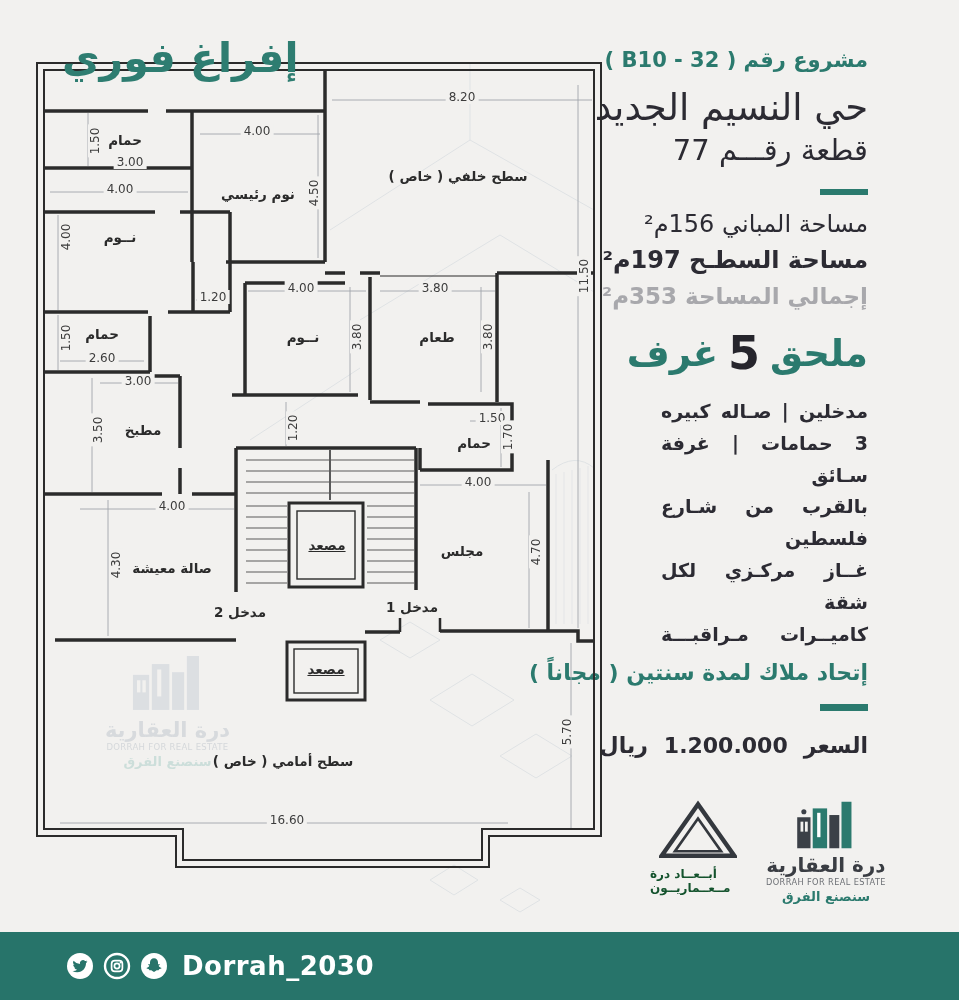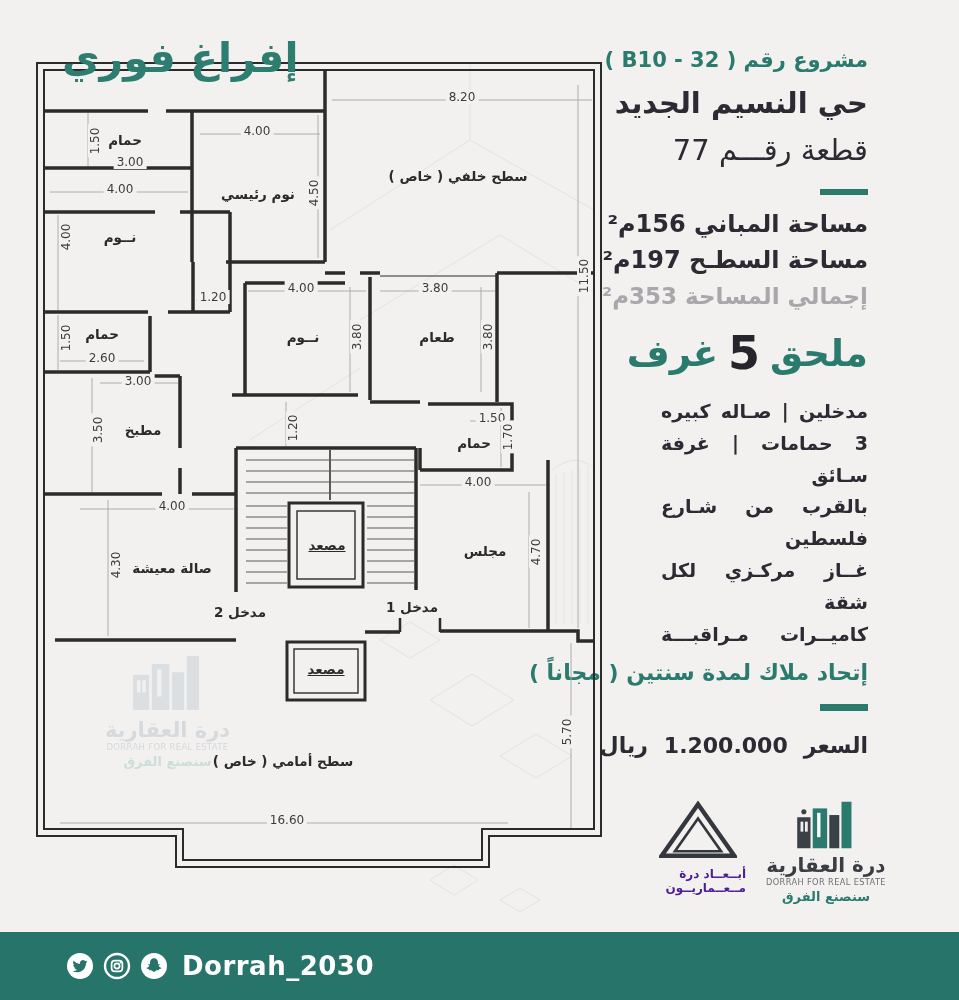--- a/index.html
+++ b/index.html
@@ -11,38 +11,38 @@
   .rlab,.dlab,.vlab{position:absolute;transform:translate(-50%,-50%);white-space:nowrap;color:#2b2b2b;}
   .rlab{font-size:13.5px;font-weight:bold;}
   .dlab,.vlab{font-size:12px;color:#3c3c3c;background:#f2f1ef;padding:0 3px;}
   .vlab{transform:translate(-50%,-50%) rotate(-90deg);}
   
   .rt{right:91px;text-align:right;direction:rtl;color:#2c2b33;}
   .teal{color:#2b7a6e;}
   .gray{color:#a8a8ac;}
   .bar{position:absolute;right:91px;width:48px;background:#2b7a6e;}
   .proj{top:48px;font-size:21px;font-weight:bold;}
-  .district{top:86px;font-size:29px;font-weight:bold;}
+  .district{top:86px;font-size:37px;font-weight:normal;}
   .plot{top:133px;font-size:29px;font-weight:normal;}
-  .area1{top:210px;font-size:24px;font-weight:bold;}
+  .area1{top:210px;font-size:24px;font-weight:normal;}
   .area2{top:246px;font-size:24px;font-weight:bold;}
   .area3{top:283px;font-size:23px;font-weight:bold;}
   .annex{top:330px;display:flex;flex-direction:row;gap:10px;align-items:center;}
   .annex .w{font-size:37px;font-weight:bold;color:#2b7a6e;}
   .annex .n{font-size:46px;font-weight:bold;color:#26252c;line-height:1;}
   .features{top:396px;width:207px;}
   .features div{font-size:19px;font-weight:bold;line-height:31.8px;
                 text-align:justify;text-align-last:justify;}
   .union{top:660px;font-size:22px;font-weight:bold;}
   .price{top:733px;display:flex;flex-direction:row;gap:16px;align-items:baseline;
          font-size:22px;font-weight:bold;}
   
   .title{left:62px;top:34px;font-size:41px;font-weight:bold;color:#2e7d71;z-index:5;}
   
-  .abaad{left:650px;top:797px;width:96px;text-align:right;color:#4c1d95;}
+  .abaad{left:650px;top:797px;width:96px;text-align:left;color:#14532d;}
   .abaad .l1{font-size:12px;font-weight:bold;margin-top:4px;}
   .abaad .l2{font-size:12px;font-weight:bold;letter-spacing:1px;}
   .dorrah{left:766px;top:799px;width:120px;text-align:center;}
   .dorrah .nm{font-size:20px;font-weight:bold;color:#3a3d43;margin-top:2px;}
   .dorrah .en{font-size:8.2px;color:#6d7075;letter-spacing:.4px;}
   .dorrah .sl{font-size:13px;font-weight:bold;color:#2b7a6e;margin-top:2px;}
   
   .plan-wm{left:95px;top:656px;width:145px;text-align:center;z-index:1;}
   .plan-wm .nm{font-size:21px;font-weight:bold;color:#d7dadd;}
   .plan-wm .en{font-size:8.5px;color:#d5d8db;letter-spacing:.3px;}
@@ -175,21 +175,21 @@
     <span class="rlab" style="left: 125px; top: 140px;">حمام</span>
     <span class="rlab" style="left: 258px; top: 194px;">نوم رئيسي</span>
     <span class="rlab" style="left: 458px; top: 176px;">سطح خلفي ( خاص )</span>
     <span class="rlab" style="left: 120px; top: 237px;">نــوم</span>
     <span class="rlab" style="left: 102px; top: 334px;">حمام</span>
     <span class="rlab" style="left: 143px; top: 430px;">مطبخ</span>
     <span class="rlab" style="left: 303px; top: 337px;">نــوم</span>
     <span class="rlab" style="left: 437px; top: 337px;">طعام</span>
     <span class="rlab" style="left: 474px; top: 443px;">حمام</span>
     <span class="rlab" style="left: 172px; top: 568px;">صالة معيشة</span>
-    <span class="rlab" style="left: 485px; top: 551px;">مجلس</span>
+    <span class="rlab" style="left: 462px; top: 551px;">مجلس</span>
     <span class="rlab" style="left: 327px; top: 545px; text-decoration: underline;">مصعد</span>
     <span class="rlab" style="left: 326px; top: 669px; text-decoration: underline;">مصعد</span>
     <span class="rlab" style="left: 283px; top: 761px;">سطح أمامي ( خاص )</span>
     <span class="rlab" style="left: 412px; top: 607px;">مدخل 1</span>
     <span class="rlab" style="left: 240px; top: 612px;">مدخل 2</span>
     <span class="dlab" style="left: 462px; top: 97px;">8.20</span>
     <span class="dlab" style="left: 257px; top: 131px;">4.00</span>
     <span class="dlab" style="left: 130px; top: 162px;">3.00</span>
     <span class="dlab" style="left: 120px; top: 189px;">4.00</span>
     <span class="dlab" style="left: 213px; top: 297px;">1.20</span>

